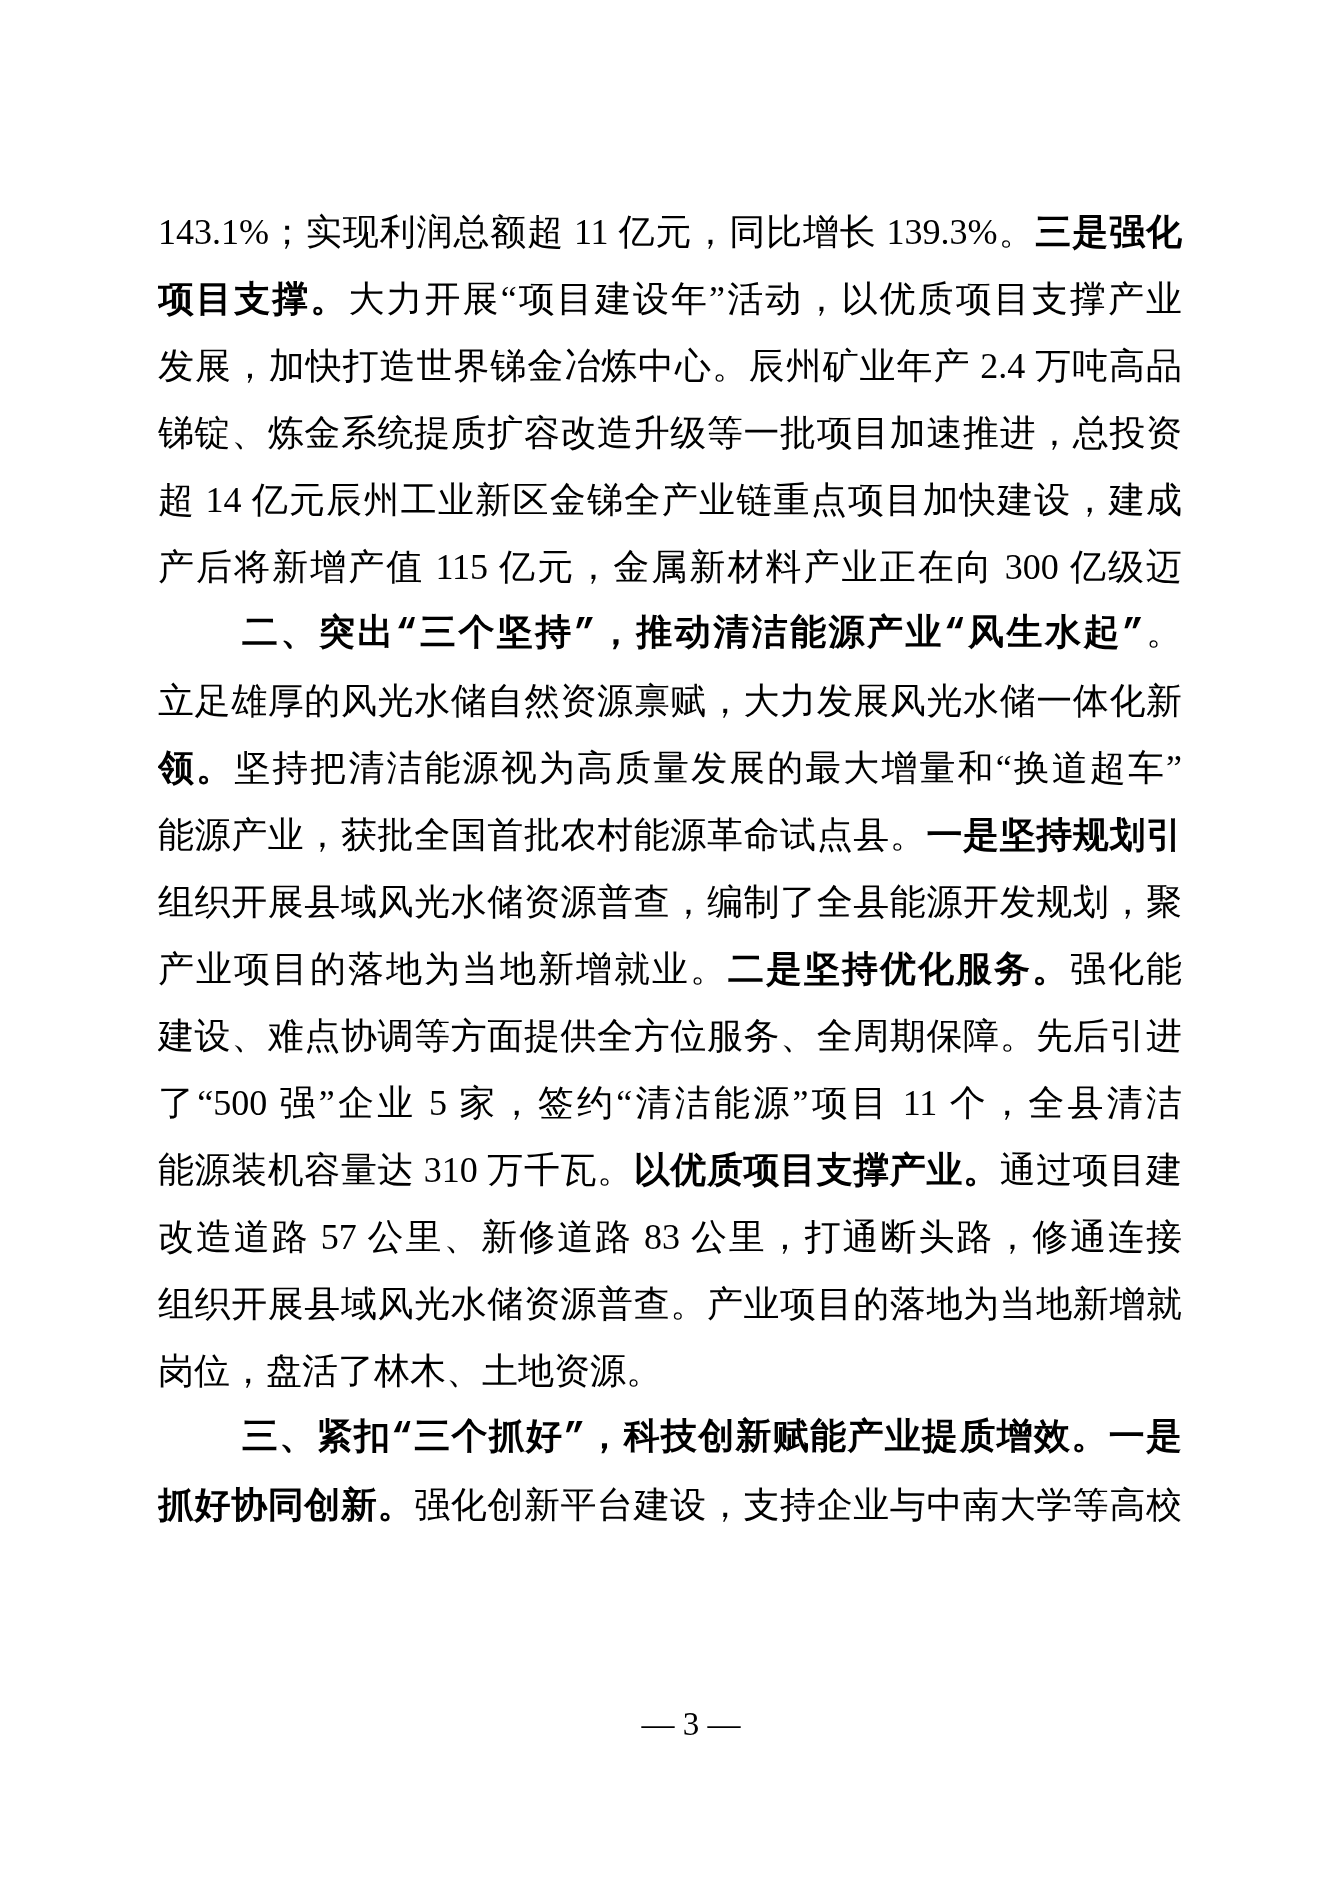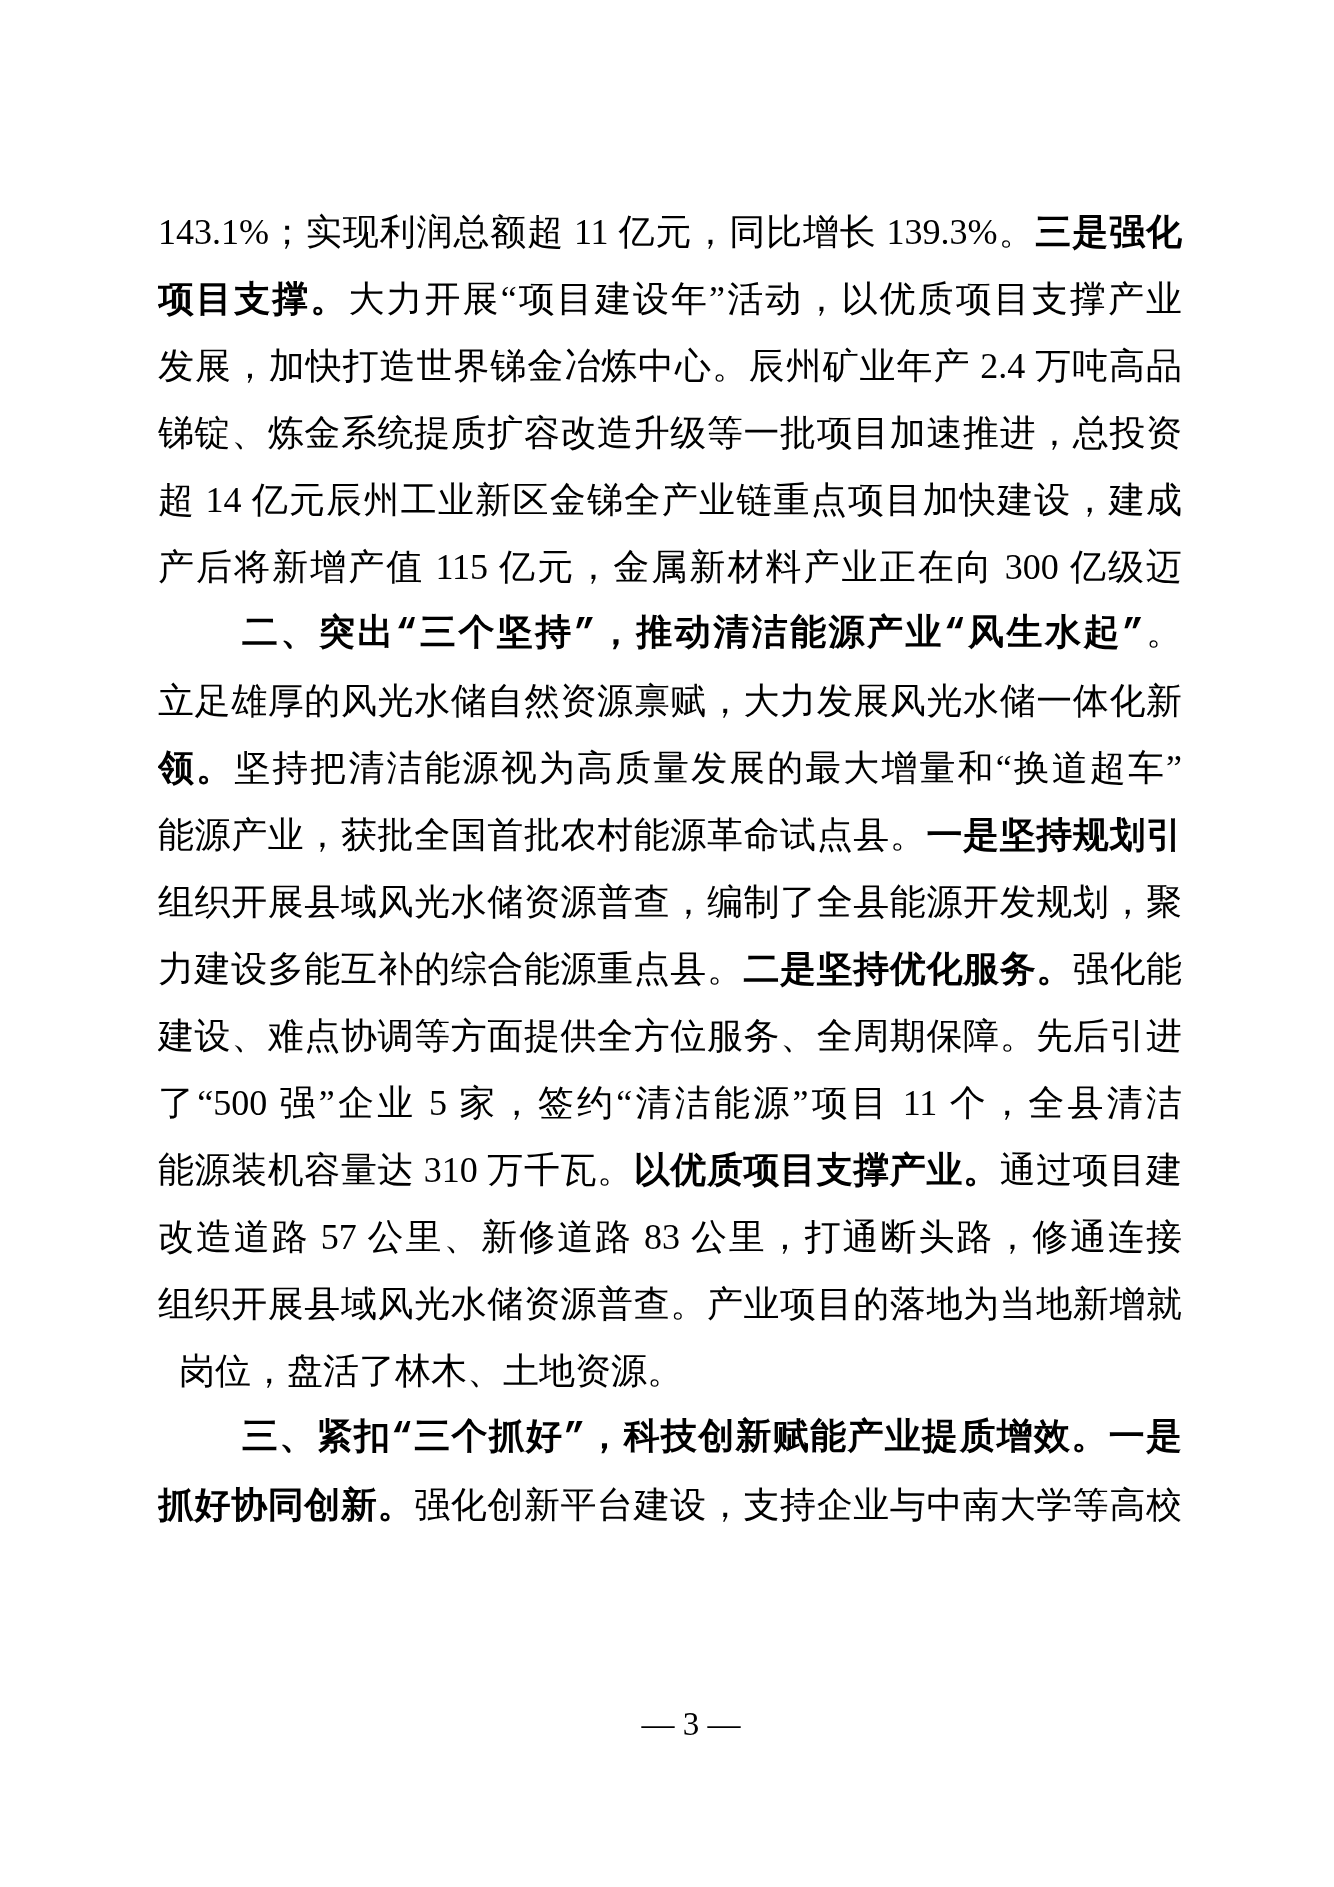--- a/index.html
+++ b/index.html
@@ -34,21 +34,20 @@
   }
   .line .b {
     font-weight: 700;
   }
   .line.indent {
     text-indent: 84px;
     font-family: Liberation Mono, monospace;
   }
   .line.para-last {
     text-align-last: left;
-    margin-left: 21px;
   }
   .footer {
     position: absolute;
     top: 1700px;
     left: 0;
     width: 100%;
     height: 48px;
     line-height: 48px;
     text-align: center;
     font-size: 33px;
@@ -77,21 +76,21 @@
 
     <div class="line"><span class="r">立足雄厚的风光水储自然资源禀赋，大力发展风光水储一体化新</span><span class="b"></span><span class="r"></span></div>
 
     <div class="line"><span class="r"></span><span class="b">领。</span><span class="r">坚持把清洁能源视为高质量发展的最大增量和“换道超车”</span></div>
 
     <div class="line"><span class="r">能源产业，获批全国首批农村能源革命试点县。</span><span class="b">一是坚持规划引</span><span class="r"></span></div>
 
 
     <div class="line"><span class="r">组织开展县域风光水储资源普查，编制了全县能源开发规划，聚</span><span class="b"></span><span class="r"></span></div>
 
-    <div class="line"><span class="r">力建设多能互补的综合能源重点县。</span><span class="b">二是坚持优化服务。</span><span class="r">强化能</span></div>
+    <div class="line"><span class="r">产业项目的落地为当地新增就业。</span><span class="b">二是坚持优化服务。</span><span class="r">强化能</span></div>
 
 
     <div class="line"><span class="r">建设、难点协调等方面提供全方位服务、全周期保障。先后引进</span><span class="b"></span><span class="r"></span></div>
 
     <div class="line"><span class="r">了“500 强”企业 5 家，签约“清洁能源”项目 11 个，全县清洁</span><span class="b"></span><span class="r"></span></div>
 
     <div class="line"><span class="r">能源装机容量达 310 万千瓦。</span><span class="b">以优质项目支撑产业。</span><span class="r">通过项目建设，</span></div>
 
     <div class="line"><span class="r">改造道路 57 公里、新修道路 83 公里，打通断头路，修通连接线，</span><span class="b"></span><span class="r"></span></div>
 

